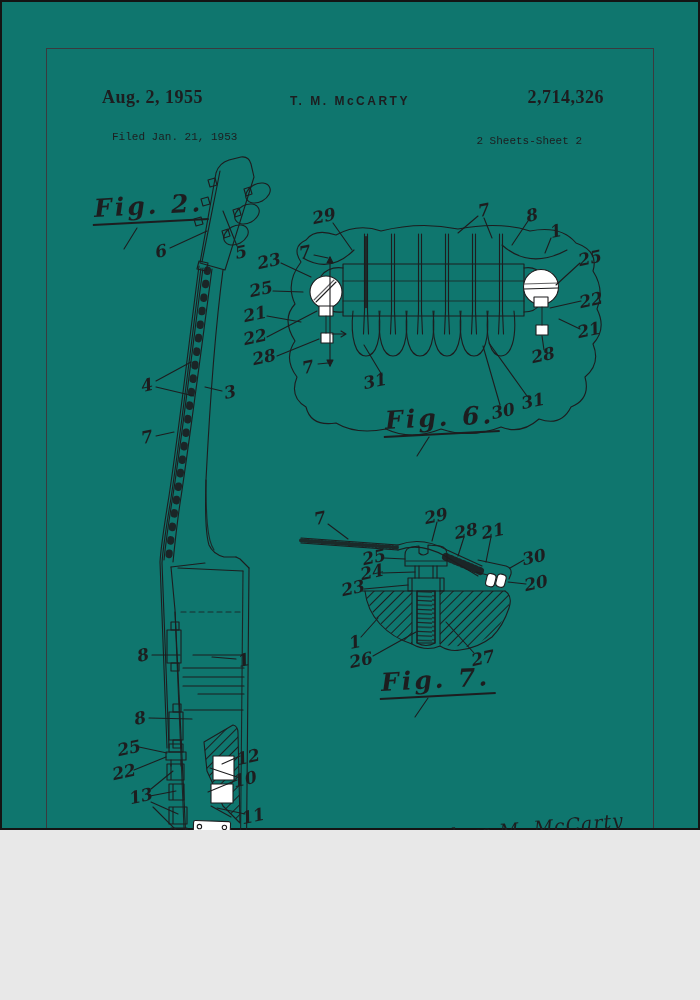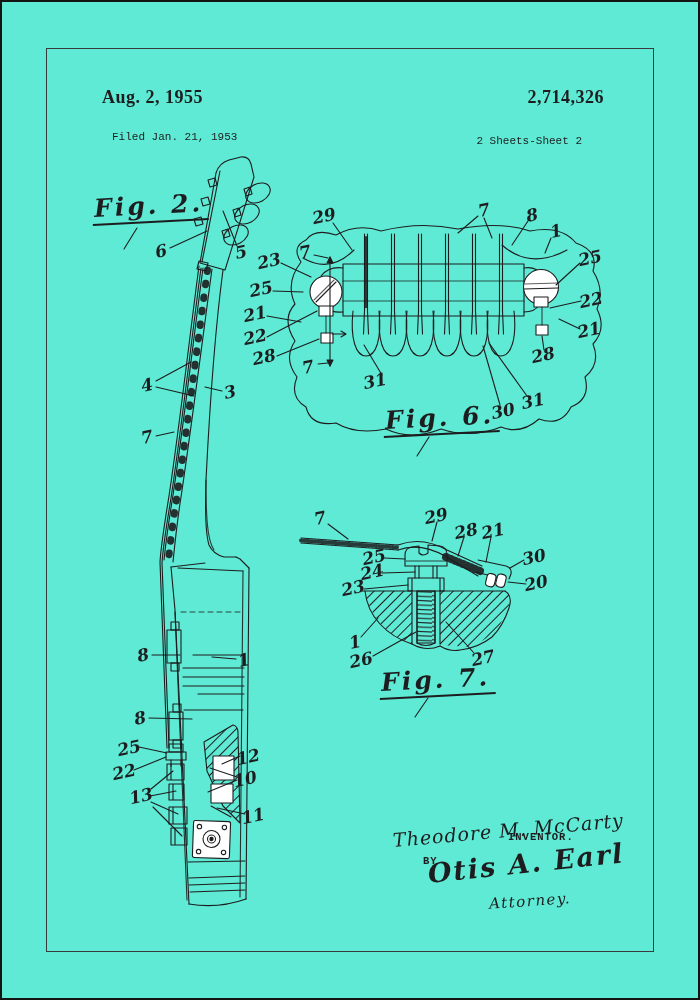--- a/index.html
+++ b/index.html
@@ -1,16 +1,16 @@
 <!DOCTYPE html>
 <html><head>
 <meta charset="utf-8">
 <style>
   html,body{margin:0;padding:0;background:#e8e8e8;}
-  .page{position:relative;width:700px;height:1000px;background:#5eead4;overflow:hidden;
+  .page{position:relative;width:700px;height:830px;background:#0f766e;overflow:hidden;
         font-family:"Liberation Sans",sans-serif;color:#1d1d1f;}
   .outer-border{position:absolute;inset:0;border:2px solid #141414;pointer-events:none;}
   .frame{position:absolute;left:46px;top:48px;width:606px;height:902px;border:1.6px solid #3a3a3e;}
   .art{position:absolute;left:0;top:0;width:700px;height:1000px;}
 
   
   .hdr-date{position:absolute;left:102px;top:87px;font:bold 18px "Liberation Serif",serif;letter-spacing:.5px;}
   .hdr-num{position:absolute;right:96px;top:87px;font:bold 18px "Liberation Serif",serif;letter-spacing:.5px;margin-left:34px;}
   .hdr-name{position:absolute;left:0;right:0;top:94px;text-align:center;
             font:bold 12px "Liberation Sans",sans-serif;letter-spacing:2.5px;}
@@ -40,20 +40,21 @@
            letter-spacing:1.5px;transform:rotate(-4deg);white-space:nowrap;}
 </style>
 </head>
 <body>
 
 <div class="page">
   <div class="frame"></div>
   <div class="outer-border"></div>
 
   <div class="hdr-date">Aug. 2, 1955</div>
+  <div class="hdr-name">T. M. McCARTY</div>
   <div class="hdr-num">2,714,326</div>
   <div class="hdr-filed">Filed Jan. 21, 1953</div>
   <div class="hdr-sheet">2 Sheets-Sheet 2</div>
 
   <svg class="art" viewBox="0 0 700 1000">
     <defs>
       <pattern id="hatch" patternUnits="userSpaceOnUse" width="7" height="7" patternTransform="rotate(45)">
         <line x1="3.5" y1="0" x2="3.5" y2="7" stroke="#1d1d1f" stroke-width="1"></line>
       </pattern>
       <pattern id="threads" patternUnits="userSpaceOnUse" width="24" height="4.4">

